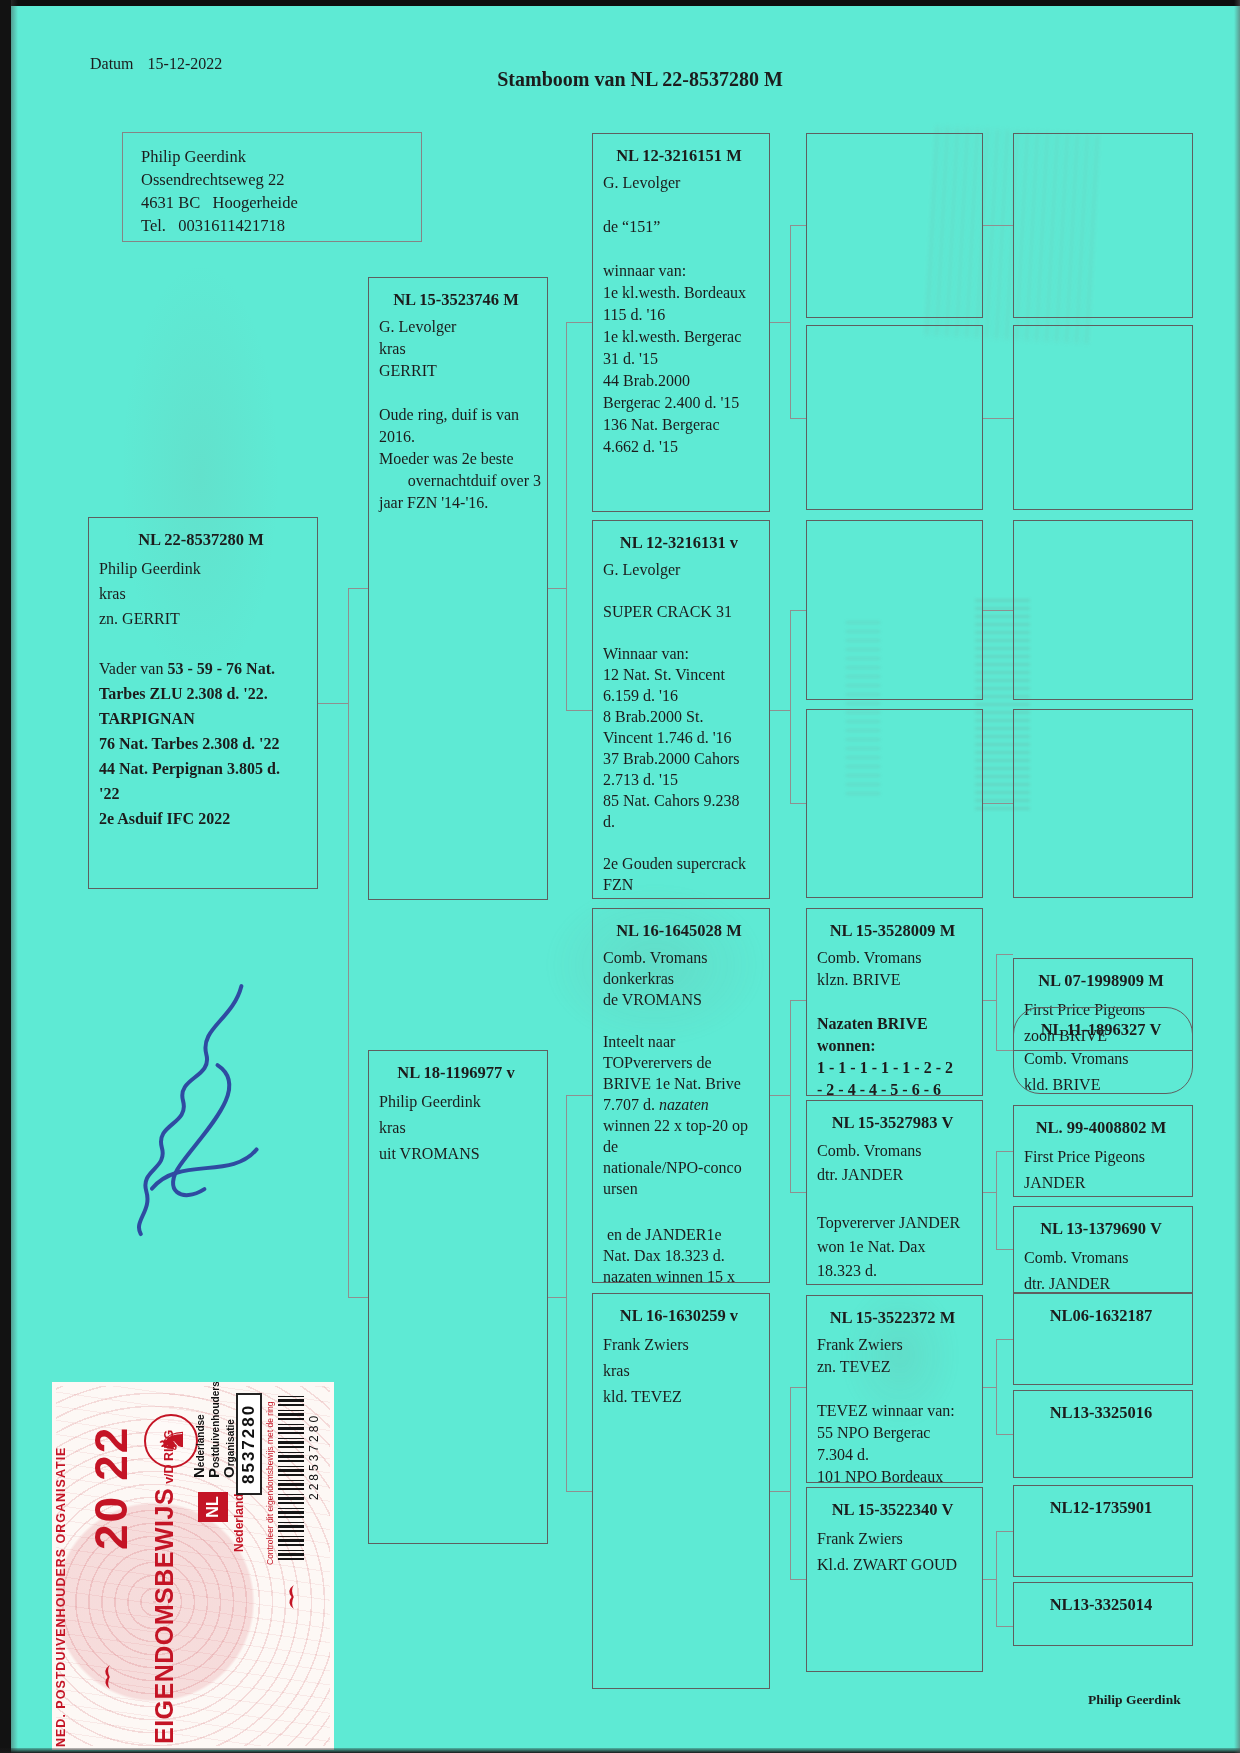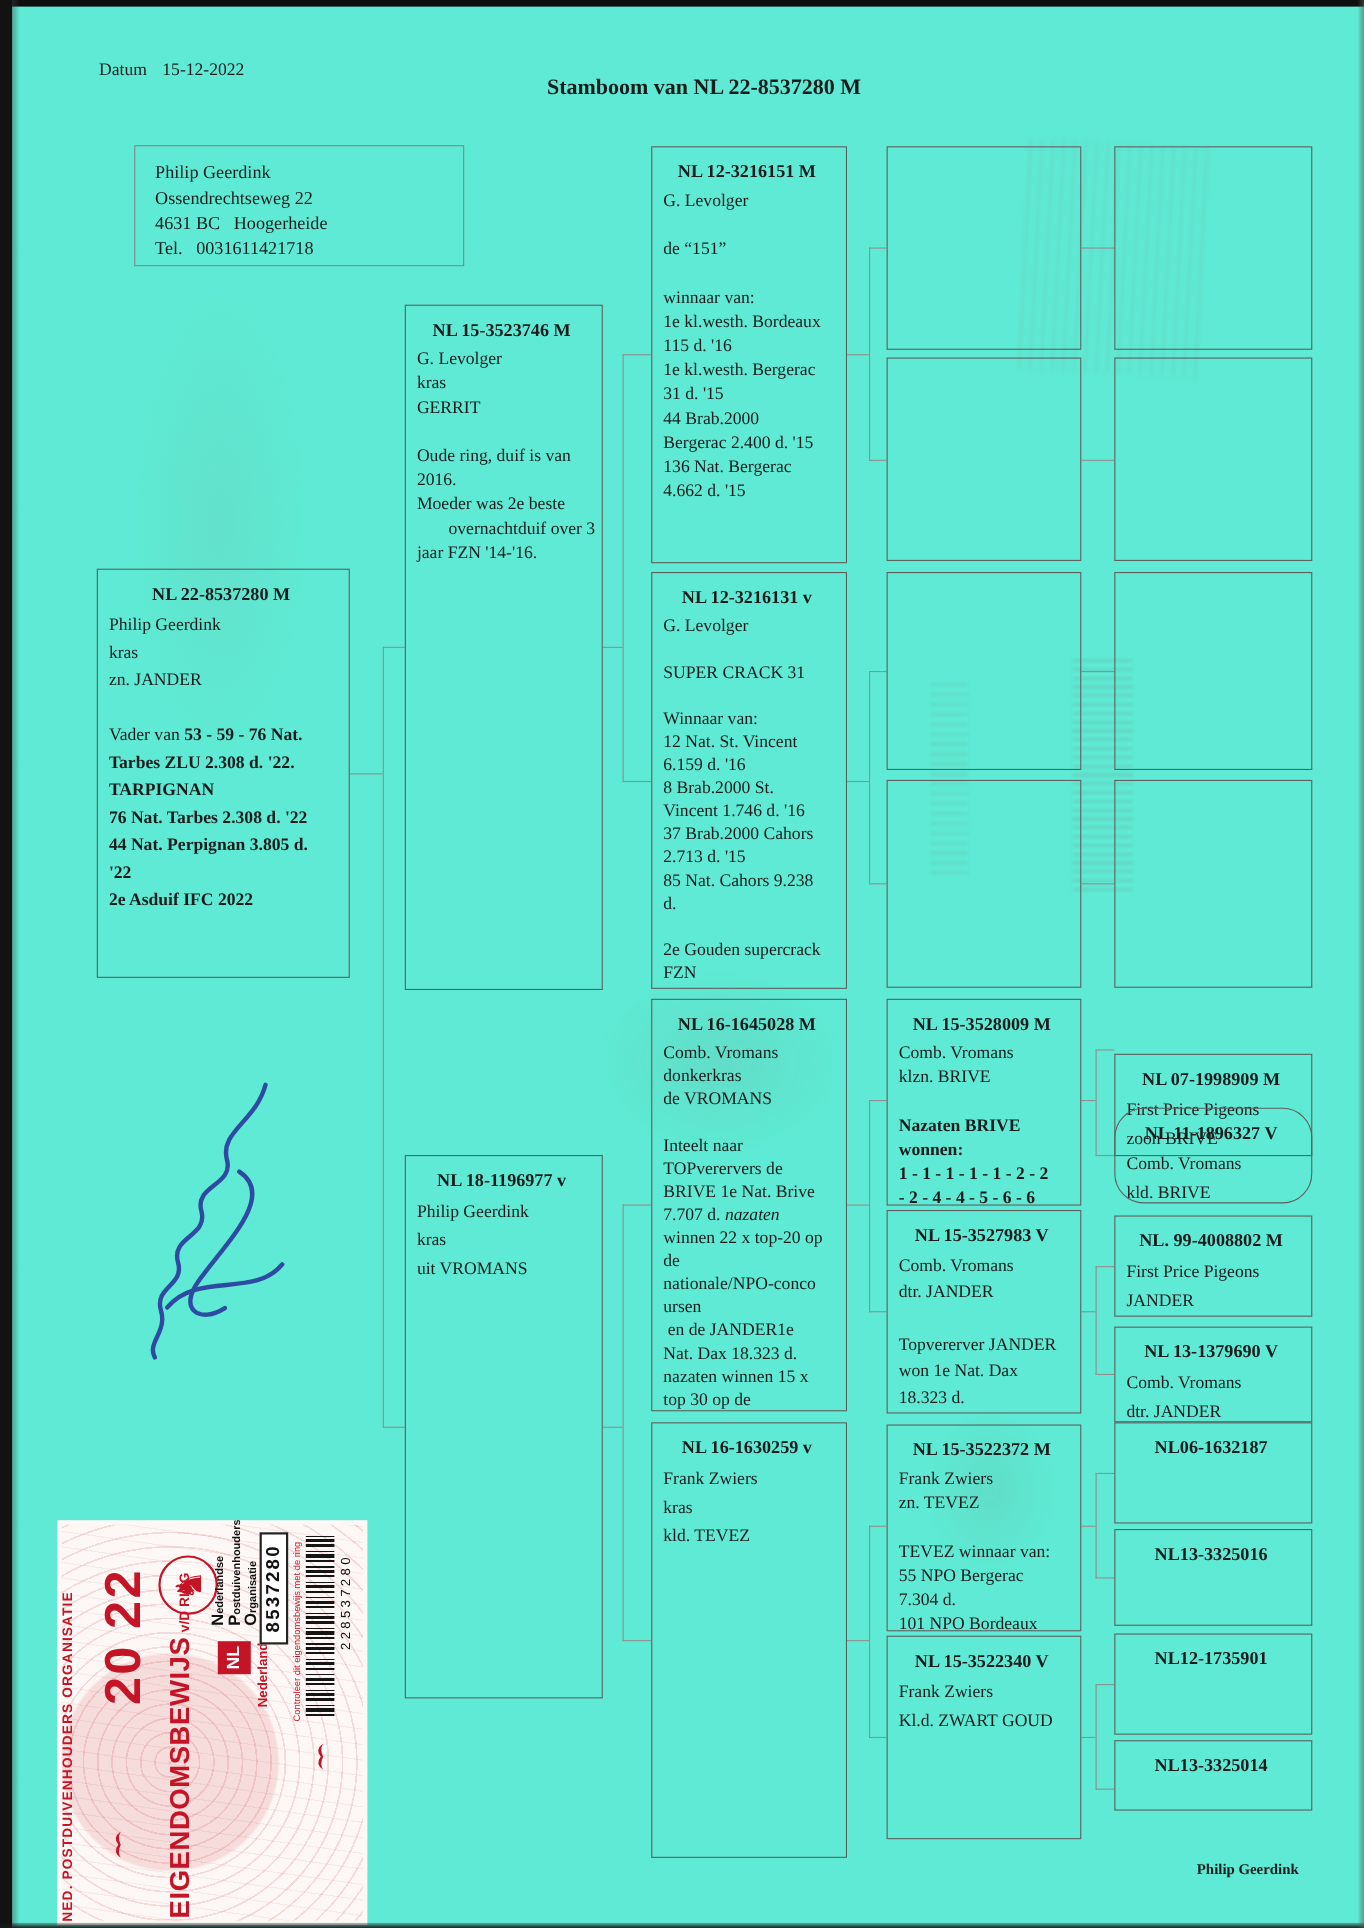--- a/index.html
+++ b/index.html
@@ -154,21 +154,21 @@
       <div class="conn" style="left: 983px; top: 1579px; width: 13px; height: 1px;"></div>
       <div class="conn" style="left: 996px; top: 1531px; width: 1px; height: 96px;"></div>
       <div class="conn" style="left: 996px; top: 1531px; width: 17px; height: 1px;"></div>
       <div class="conn" style="left: 996px; top: 1626px; width: 17px; height: 1px;"></div>
     </div>
   <div id="boxes">
       <div class="pbox" style="left: 88px; top: 517px; width: 230px; height: 372px; line-height: 25px;">
         <div class="ttl">NL 22-8537280 M</div>
         <div class="ln" style="min-height: 25px;"><span>Philip Geerdink</span></div>
         <div class="ln" style="min-height: 25px;"><span>kras</span></div>
-        <div class="ln" style="min-height: 25px;"><span>zn. JANDER</span></div>
+        <div class="ln" style="min-height: 25px;"><span>zn. GERRIT</span></div>
         <div class="ln" style="min-height: 25px;"></div>
         <div class="ln" style="min-height: 25px;"><span>Vader van </span><span class="b">53 - 59 - 76 Nat.</span></div>
         <div class="ln" style="min-height: 25px;"><span class="b">Tarbes ZLU 2.308 d. '22.</span></div>
         <div class="ln" style="min-height: 25px;"><span class="b">TARPIGNAN</span></div>
         <div class="ln" style="min-height: 25px;"><span class="b">76 Nat. Tarbes 2.308 d. '22</span></div>
         <div class="ln" style="min-height: 25px;"><span class="b">44 Nat. Perpignan 3.805 d.</span></div>
         <div class="ln" style="min-height: 25px;"><span class="b">'22</span></div>
         <div class="ln" style="min-height: 25px;"><span class="b">2e Asduif IFC 2022</span></div>
       </div>
       <div class="pbox" style="left: 368px; top: 277px; width: 180px; height: 623px; line-height: 22px;">
@@ -231,21 +231,21 @@
         <div class="ln" style="min-height: 21px;"><span>de VROMANS</span></div>
         <div class="ln" style="min-height: 21px;"></div>
         <div class="ln" style="min-height: 21px;"><span>Inteelt naar</span></div>
         <div class="ln" style="min-height: 21px;"><span>TOPverervers de</span></div>
         <div class="ln" style="min-height: 21px;"><span>BRIVE 1e Nat. Brive</span></div>
         <div class="ln" style="min-height: 21px;"><span>7.707 d. </span><span class="i">nazaten</span></div>
         <div class="ln" style="min-height: 21px;"><span>winnen 22 x top-20 op</span></div>
         <div class="ln" style="min-height: 21px;"><span>de</span></div>
         <div class="ln" style="min-height: 21px;"><span>nationale/NPO-conco</span></div>
         <div class="ln" style="min-height: 21px;"><span>ursen</span></div>
-        <div class="ln" style="min-height: 21px;"><span> en de JANDER1e</span></div>
+        <div class="ln" style="min-height: 21px; margin-top: 25px;"><span> en de JANDER1e</span></div>
         <div class="ln" style="min-height: 21px;"><span>Nat. Dax 18.323 d.</span></div>
         <div class="ln" style="min-height: 21px;"><span>nazaten winnen 15 x</span></div>
         <div class="ln" style="min-height: 21px;"><span>top 30 op de</span></div>
       </div>
       <div class="pbox" style="left: 592px; top: 1293px; width: 178px; height: 396px; line-height: 26px;">
         <div class="ttl">NL 16-1630259 v</div>
         <div class="ln" style="min-height: 26px;"><span>Frank Zwiers</span></div>
         <div class="ln" style="min-height: 26px;"><span>kras</span></div>
         <div class="ln" style="min-height: 26px;"><span>kld. TEVEZ</span></div>
       </div>

